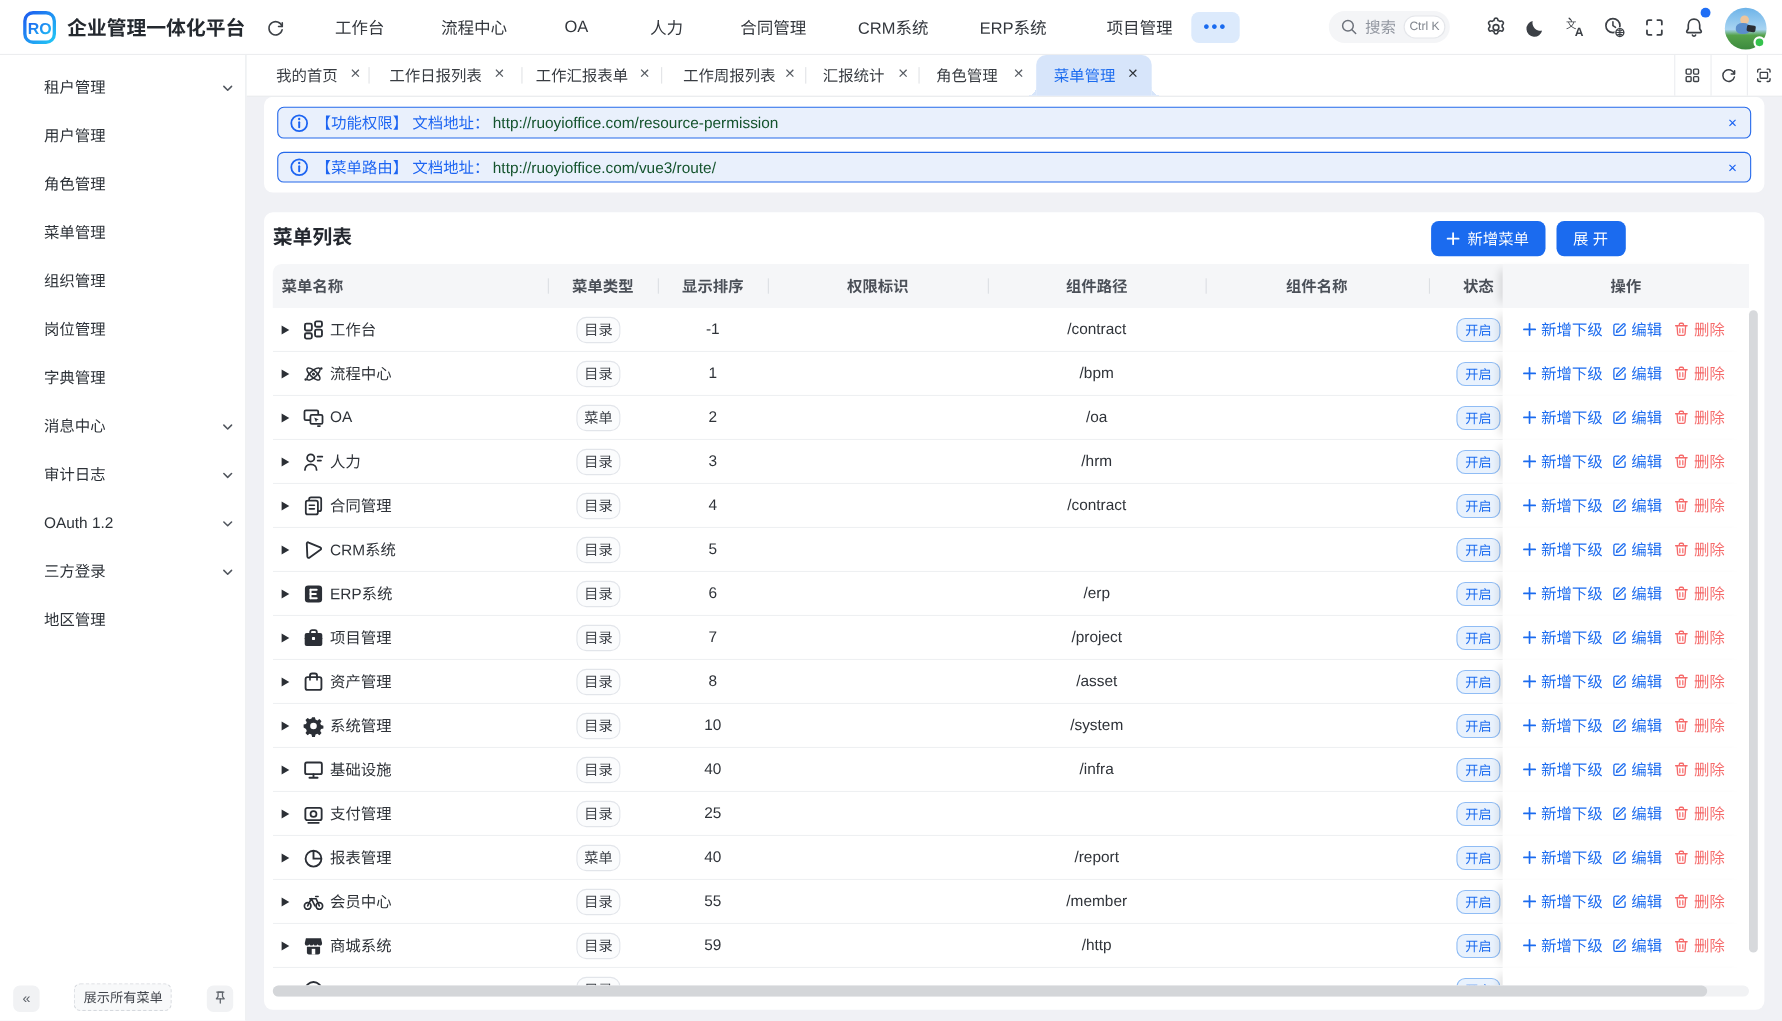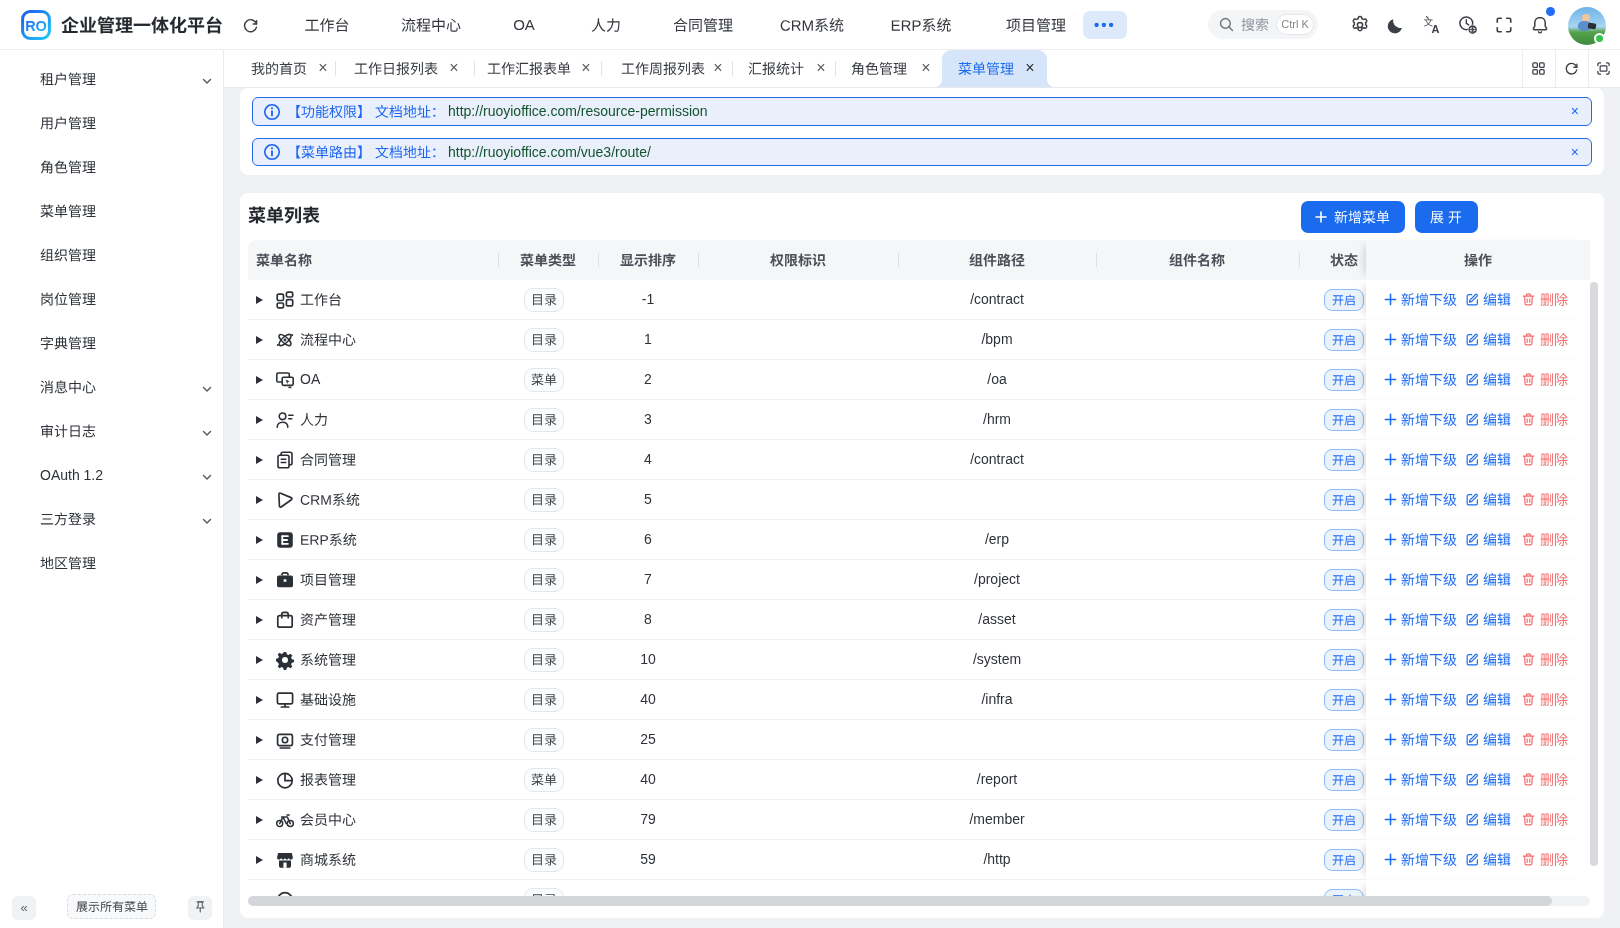--- a/index.html
+++ b/index.html
@@ -1790,21 +1790,21 @@
           </svg>
         </div>
         <div class="tag">
           <svg width="26.0" height="15" viewBox="0 0 26.0 15" style="display:block;">
             <g transform="translate(0,12.4) scale(0.01300,-0.01300)" fill="#40444b">
               <use href="#r76ee" x="0"></use>
               <use href="#r5f55" x="1000"></use>
             </g>
           </svg>
         </div>
-        <div class="ord">79</div>
+        <div class="ord">55</div>
         <div class="pth">/member</div>
         <div class="stg">
           <svg width="24.0" height="14" viewBox="0 0 24.0 14" style="display:block;">
             <g transform="translate(0,11.6) scale(0.01200,-0.01200)" fill="#1b6bef">
               <use href="#r5f00" x="0"></use>
               <use href="#r542f" x="1000"></use>
             </g>
           </svg>
         </div>
         <div class="ops">

